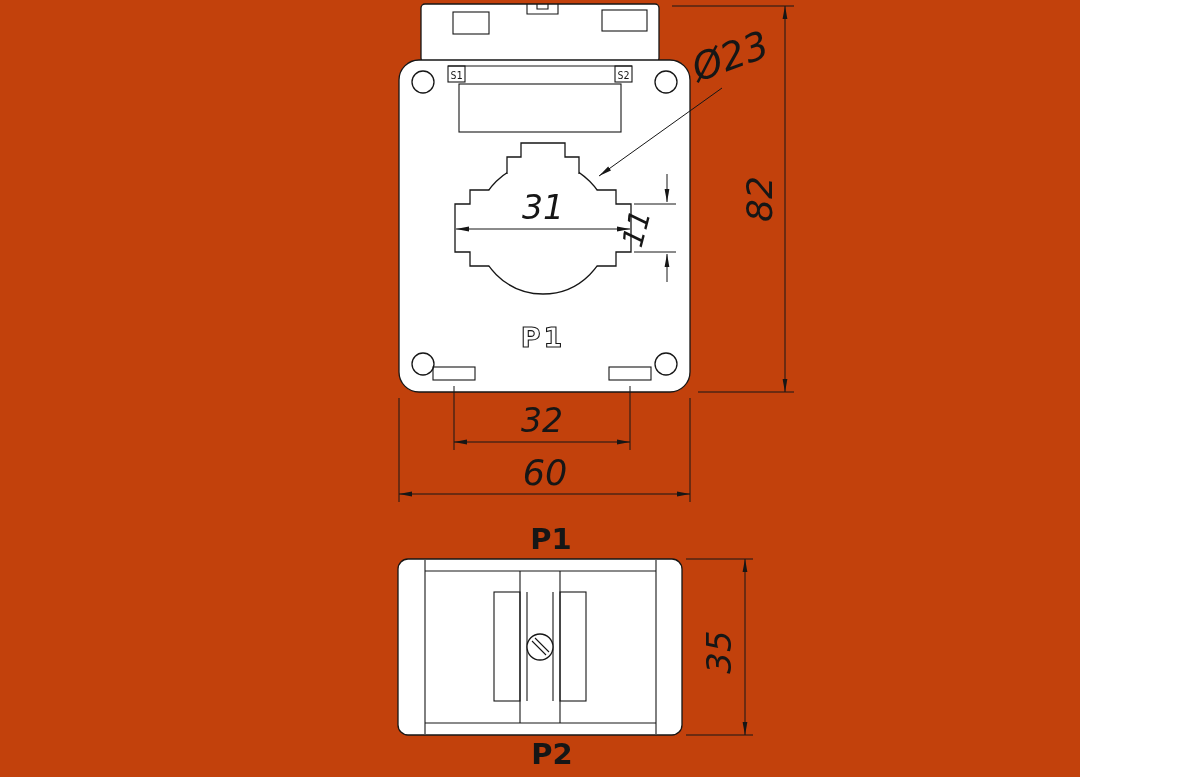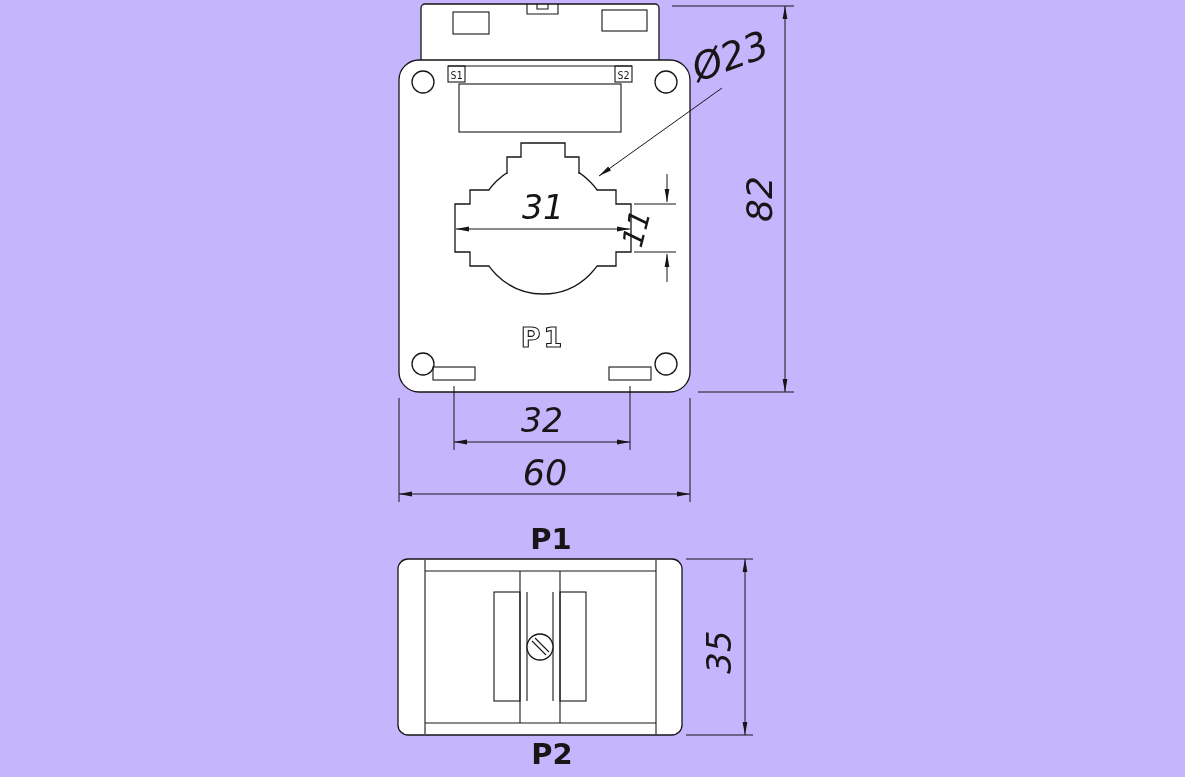--- a/index.html
+++ b/index.html
@@ -1,16 +1,16 @@
 <!DOCTYPE html>
 <html><head>
 <meta charset="utf-8">
 <style>
   html,body{margin:0;padding:0;background:#ffffff;}
-  .stage{position:relative;width:1185px;height:777px;background:#c4b5fd;overflow:hidden;}
+  .stage{position:relative;width:1080px;height:777px;background:#c2410c;overflow:hidden;}
   svg{display:block;}
   .ln{stroke:#161616;stroke-width:1.3;fill:none;}
   .lnf{stroke:#161616;stroke-width:1.3;fill:#ffffff;}
   .thin{stroke:#161616;stroke-width:1.1;fill:none;}
   .erase{fill:#ffffff;stroke:none;}
   .dimln{stroke:#161616;stroke-width:1;fill:none;}
   .dim{font-family:"DejaVu Sans","Liberation Sans",sans-serif;font-style:italic;fill:#161616;}
   .lbl{font-family:"DejaVu Sans","Liberation Sans",sans-serif;fill:#161616;}
   .molded{font-family:"DejaVu Sans",sans-serif;font-weight:bold;fill:none;stroke:#161616;stroke-width:1.1;letter-spacing:3px;}
   .tiny{font-family:"DejaVu Sans Mono","Liberation Mono",monospace;fill:#161616;}

